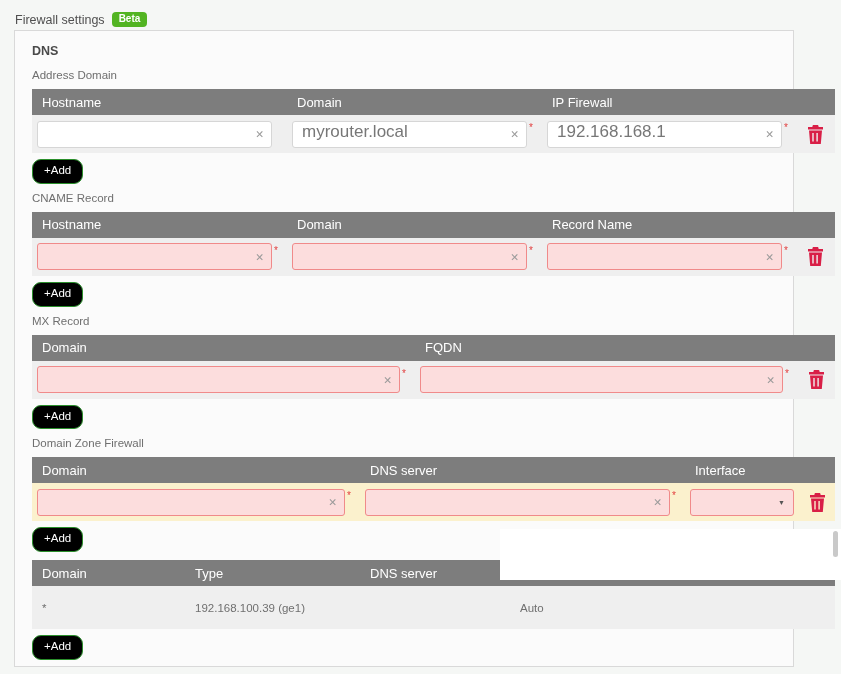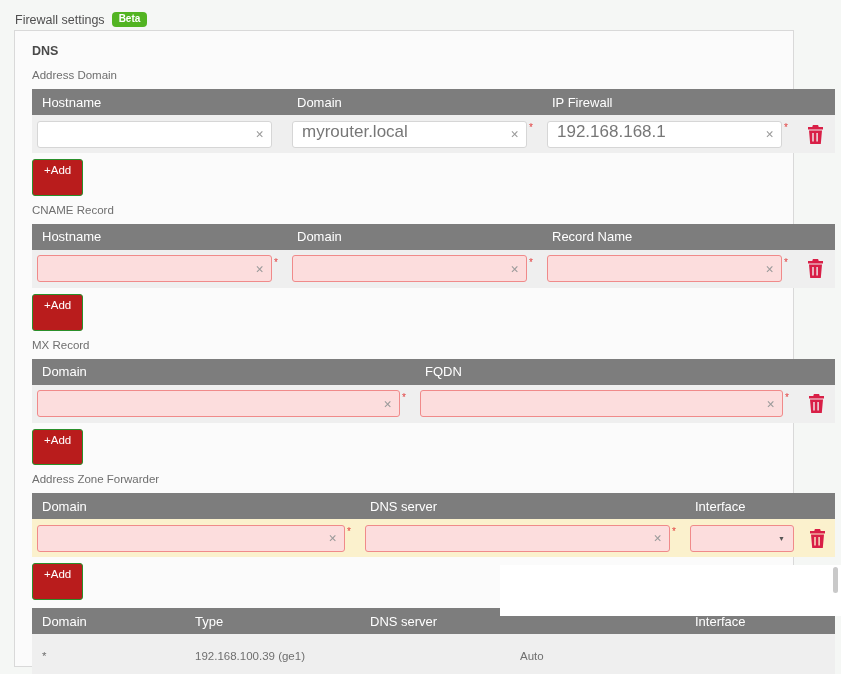--- a/index.html
+++ b/index.html
@@ -126,27 +126,27 @@
     right: 8px;
     top: 50%;
     transform: translateY(-50%);
     font-size: 7px;
     color: #555;
   }
   
   .add-btn {
     display: inline-block;
     margin-top: 6px;
-    background: #b91c1c;
+    background: #000000;
     border: 1px solid #2a8f2b;
-    border-radius: 3px;
+    border-radius: 9px;
     color: #fff;
     font-family: "Liberation Sans", sans-serif;
     font-size: 11.5px;
-    padding: 4px 11px 17px;
+    padding: 4px 11px 5px;
     cursor: pointer;
     line-height: 1.2;
   }
   
   .trash-btn { background: none; border: none; cursor: pointer; padding: 2px; line-height: 0; }
   
   .gz-row { height: 43px; font-size: 11.5px; color: #6f6f6f; }
   .gz-cell { padding: 0 10px; display: flex; align-items: center; }
   .info-icon {
     display: inline-flex;
@@ -312,21 +312,21 @@
               <path fill="#d91f47" fill-rule="evenodd" d="M2 5.6h13L13.8 19H3.2L2 5.6zm3.3 2.3h1.4v8.5H5.3zm4.1 0h1.4v8.5H9.4z"></path>
             </svg>
           </span>
         </button>
       </div>
     </div>
     <button class="add-btn">+Add</button>
   </div>
 
   <div class="section">
-    <div class="section-label">Address Zone Forwarder</div>
+    <div class="section-label">Domain Zone Firewall</div>
     <div class="thead">
       <div class="th dz1">Domain</div>
       <div class="th dz2">DNS server</div>
       <div class="th dz3">Interface</div>
       <div class="trash-col"></div>
     </div>
     <div class="trow highlight">
       <div class="cell dz1">
         <span class="inputbox error">
           <input type="text" value="" style="">

